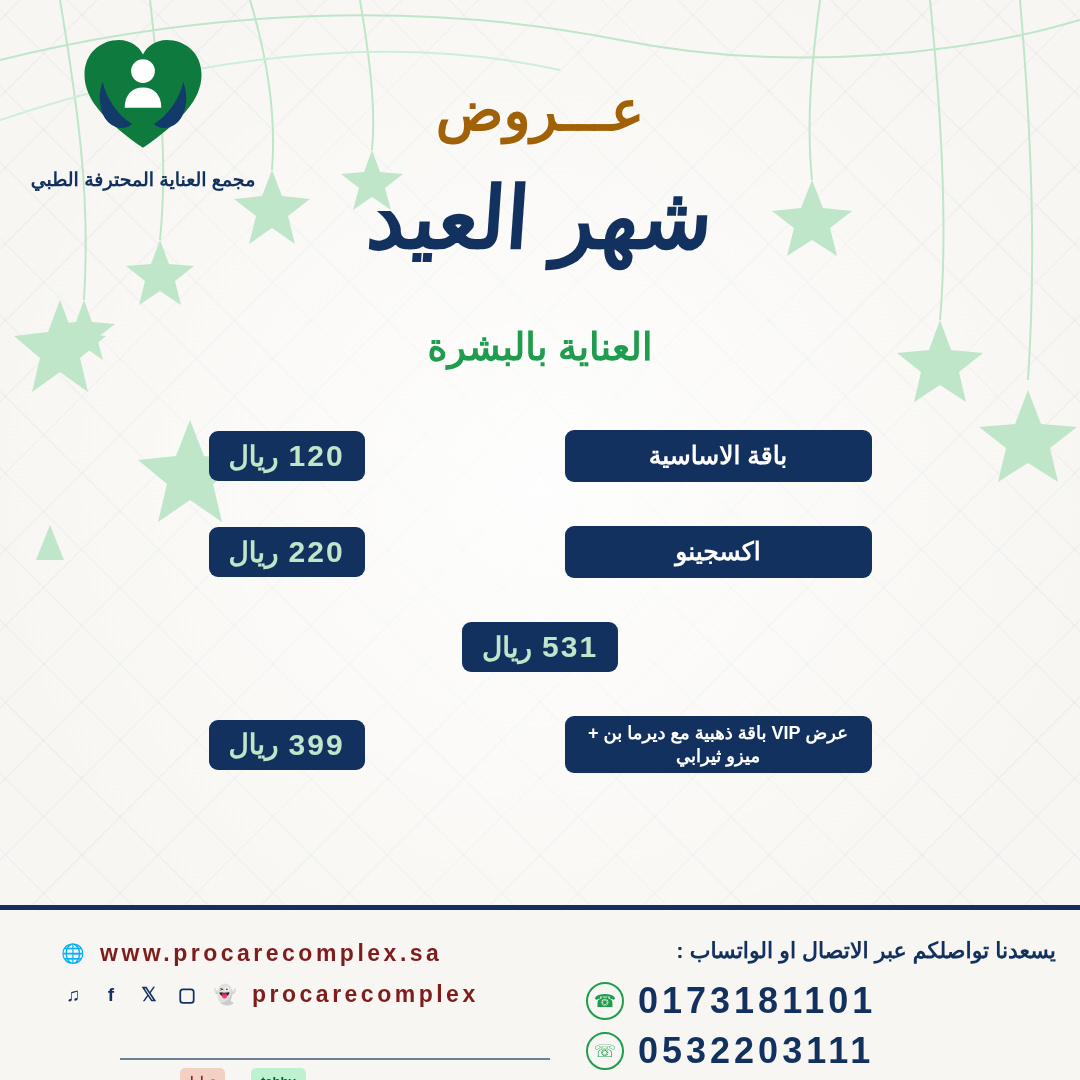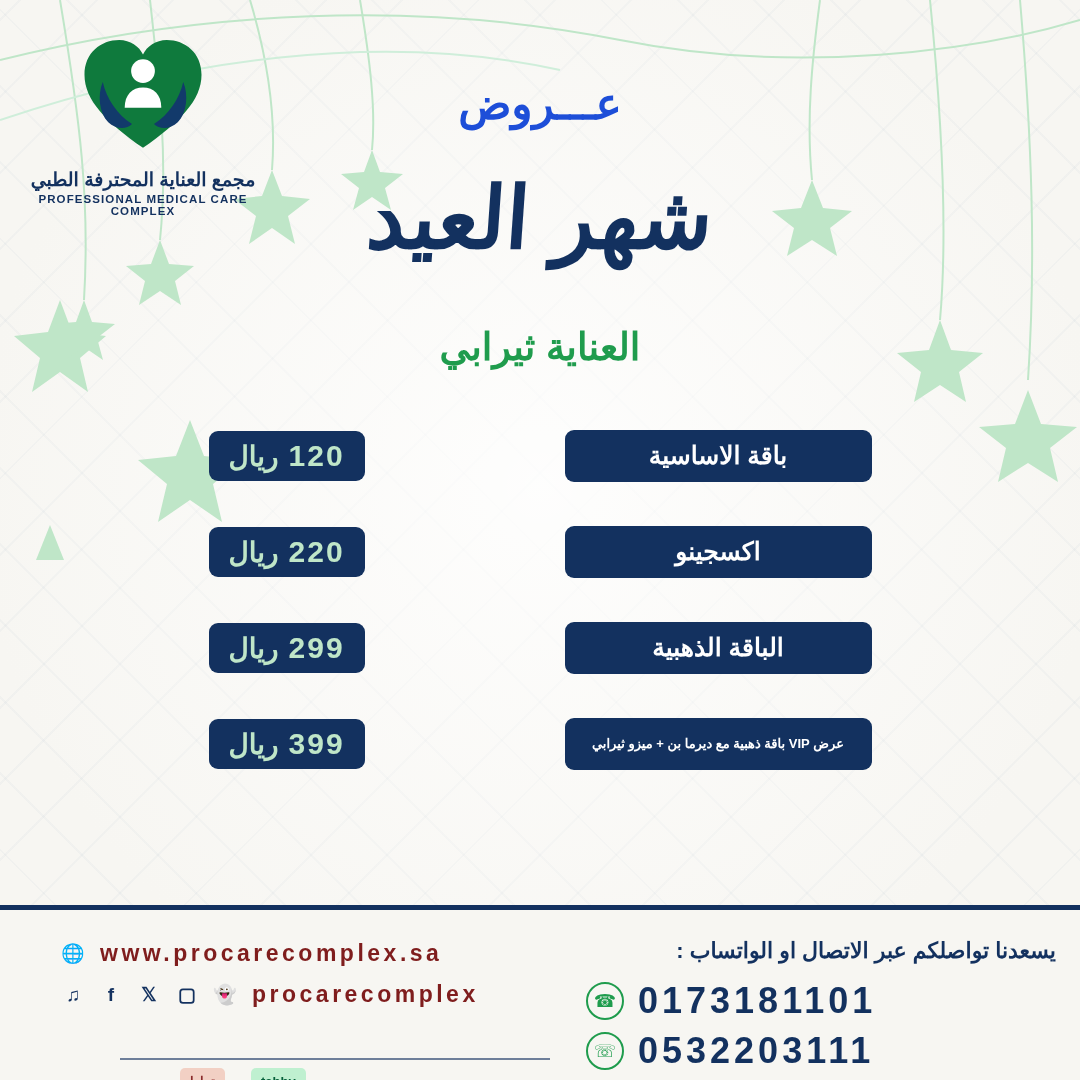--- a/index.html
+++ b/index.html
@@ -40,21 +40,21 @@
   .logo-ar{
     margin-top:12px;
     font-size:19px;font-weight:bold;color:#13315f;letter-spacing:0.5px;
   }
   .logo-en{
     margin-top:2px;
     font-size:11.5px;color:#13315f;letter-spacing:1.1px;font-weight:bold;
   }
   .title-1{
     position:absolute;top:78px;right:0;left:0;text-align:center;
-    font-size:44px;font-weight:bold;color:#1d4ed8;
+    font-size:56px;font-weight:bold;color:#a16207;
     letter-spacing:2px;
     direction:rtl;
   }
   .title-2{
     position:absolute;top:168px;right:0;left:0;text-align:center;
     font-size:86px;font-weight:bold;color:#13315f;
     direction:rtl;
     transform:skewX(-4deg);
   }
   .subtitle{
@@ -74,21 +74,21 @@
   }
   .pkg{
     width:307px;min-height:52px;
     background:#13315f;border-radius:9px;
     display:flex;align-items:center;justify-content:center;
     color:#ffffff;font-weight:bold;font-size:25px;
     text-align:center;
     padding:6px 8px;box-sizing:border-box;
     line-height:1.25;
   }
-  .pkg.small{font-size:13px;}
+  .pkg.small{font-size:18px;}
   .price{
     width:156px;height:50px;
     background:#13315f;border-radius:9px;
     display:flex;align-items:center;justify-content:center;
     gap:10px;
     color:#bfe6c8;font-weight:bold;font-size:30px;
     letter-spacing:2px;
   }
   .price .cur{font-size:28px;color:#bfe6c8;}
   
@@ -178,49 +178,47 @@
 
   <div class="logo">
     <svg class="logo-mark" viewBox="0 0 140 128" xmlns="http://www.w3.org/2000/svg">
       <path d="M70 124 C30 96 6 72 6 44 C6 20 24 6 44 6 C56 6 66 13 70 22 C74 13 84 6 96 6 C116 6 134 20 134 44 C134 72 110 96 70 124 Z" fill="#0f7a3d"></path>
       <circle cx="70" cy="40" r="13" fill="#ffffff"></circle>
       <path d="M70 58 C58 58 50 66 50 80 L90 80 C90 66 82 58 70 58 Z" fill="#ffffff"></path>
       <path d="M26 52 C30 70 42 88 58 98 C52 104 40 104 32 96 C22 86 20 66 26 52 Z" fill="#123a6b"></path>
       <path d="M114 52 C110 70 98 88 82 98 C88 104 100 104 108 96 C118 86 120 66 114 52 Z" fill="#123a6b"></path>
     </svg>
     <div class="logo-ar">مجمع العناية المحترفة الطبي</div>
-    <div class="logo-en">PROFESSIONAL MEDICAL CARE COMPLEX</div>
   </div>
 
   <div class="title-1">عـــروض</div>
   <div class="title-2">شهر العيد</div>
-  <div class="subtitle">العناية ثيرابي</div>
+  <div class="subtitle">العناية بالبشرة</div>
 
   <div class="rows">
 
     <div class="row">
       <div class="pkg">باقة الاساسية</div>
       <div class="price">
         <span>120</span>
         <span class="cur">ريال</span>
       </div>
     </div>
 
     <div class="row">
       <div class="pkg">اكسجينو</div>
       <div class="price">
         <span>220</span>
         <span class="cur">ريال</span>
       </div>
     </div>
 
     <div class="row">
-      <div class="pkg">الباقة الذهبية</div>
-      <div class="price">
-        <span>299</span>
+      <div class="price">
+        <span>531</span>
         <span class="cur">ريال</span>
       </div>
     </div>
 
     <div class="row">
       <div class="pkg small">عرض VIP باقة ذهبية مع ديرما بن + ميزو ثيرابي</div>
       <div class="price">
         <span>399</span>
         <span class="cur">ريال</span>
       </div>

